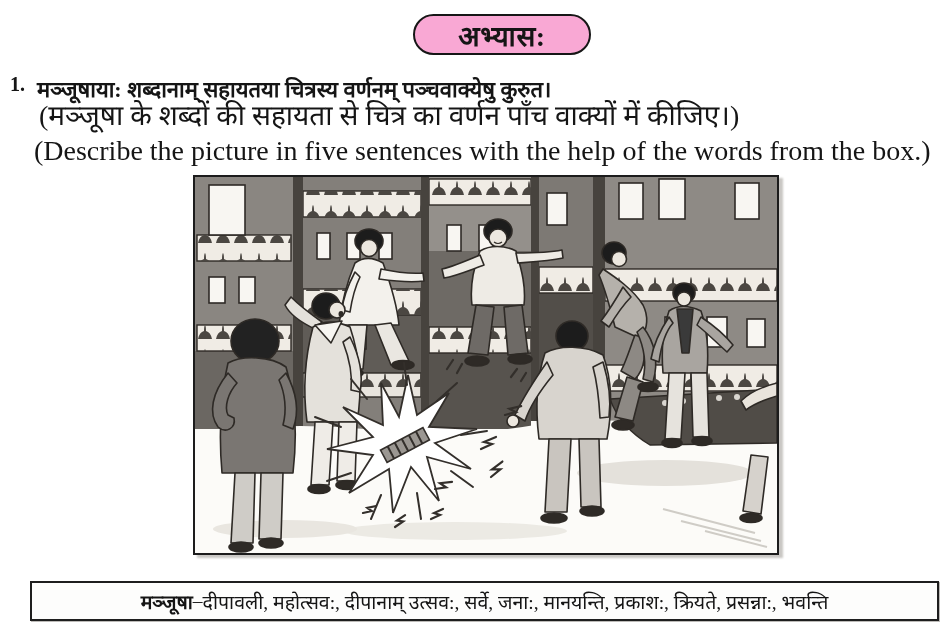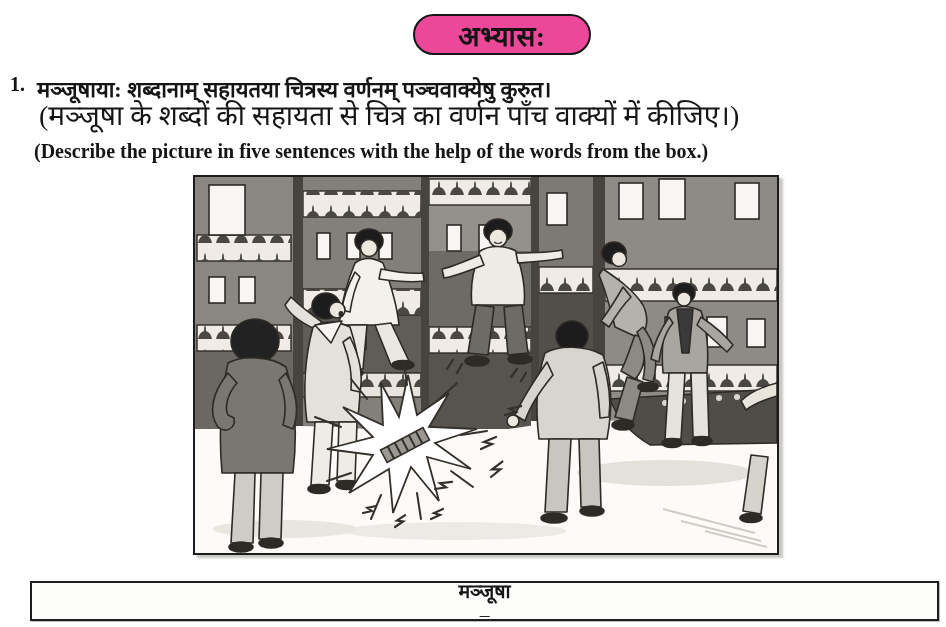--- a/index.html
+++ b/index.html
@@ -6,52 +6,51 @@
   body{
     width:946px;height:627px;position:relative;overflow:hidden;
     background:#ffffff;color:#151515;
     font-family:"Liberation Serif","DejaVu Sans",serif;
   }
   .heading-pill{
     position:absolute;top:14px;left:413px;width:178px;height:41px;
     box-sizing:border-box;border:2.5px solid #161616;border-radius:22px;
     display:flex;align-items:center;justify-content:center;
     font-size:28px;font-weight:bold;letter-spacing:.5px;
-    background:#ec4899;
+    background:#f9a8d4;
   }
   .q-num{
     position:absolute;left:10px;top:73px;
     font-size:20px;font-weight:bold;
   }
   .q-line1{
     position:absolute;left:37px;top:75px;width:880px;
     font-size:22px;font-weight:bold;line-height:30px;white-space:nowrap;
   }
   .q-line2{
     position:absolute;left:39px;top:102px;width:880px;
     font-size:28px;line-height:28px;white-space:nowrap;
   }
   .q-line3{
     position:absolute;left:34px;top:137px;width:880px;
-    font-size:20px;line-height:28px;white-space:nowrap;font-weight:bold;
+    font-size:28px;line-height:28px;white-space:nowrap;
   }
   .picture-frame{
     position:absolute;left:193px;top:175px;width:582px;height:376px;
     box-sizing:content-box;border:2.5px solid #1c1c1c;
     background:#fcfbf8;
     box-shadow:4px 3px 2px #c9c7c4;
   }
   .picture-frame svg{display:block;width:582px;height:376px;}
   .word-box{
     position:absolute;left:30px;top:581px;width:909px;height:40px;
     box-sizing:border-box;border:2px solid #1e1e1e;
     display:flex;align-items:center;justify-content:center;
     font-size:19.5px;white-space:nowrap;background:#fdfdfc;
     box-shadow:1px 1px 0 #bdbbb8;
-    flex-direction:column;
   }
   .word-box .wb-label{font-weight:bold;}
 </style>
 </head>
 <body>
 
 <div class="heading-pill">
   <span>अभ्यास:</span>
 </div>
 
@@ -282,13 +281,14 @@
         <path d="M326,204 l5,-8"></path>
       <path d="M252,192 l6,-9"></path>
         <path d="M262,196 l5,-9"></path>
     </g>
   </svg>
 </div>
 
 <div class="word-box">
   <span class="wb-label">मञ्जूषा</span>
     <span>–</span>
+    <span>दीपावली, महोत्सव:, दीपानाम् उत्सव:, सर्वे, जना:, मानयन्ति, प्रकाश:, क्रियते, प्रसन्ना:, भवन्ति</span>
 </div>
 
 </body></html>

